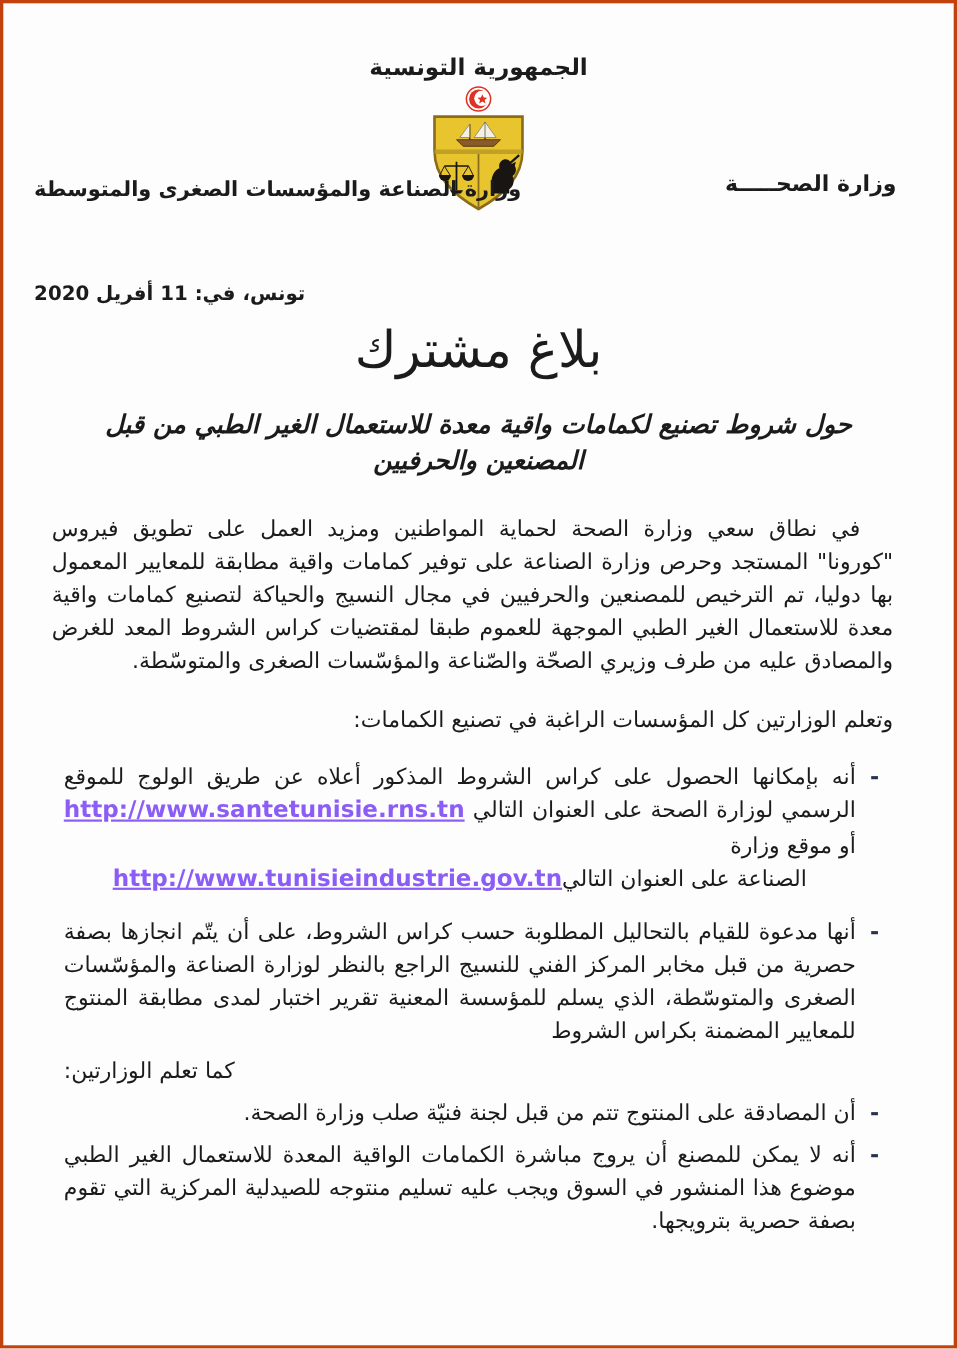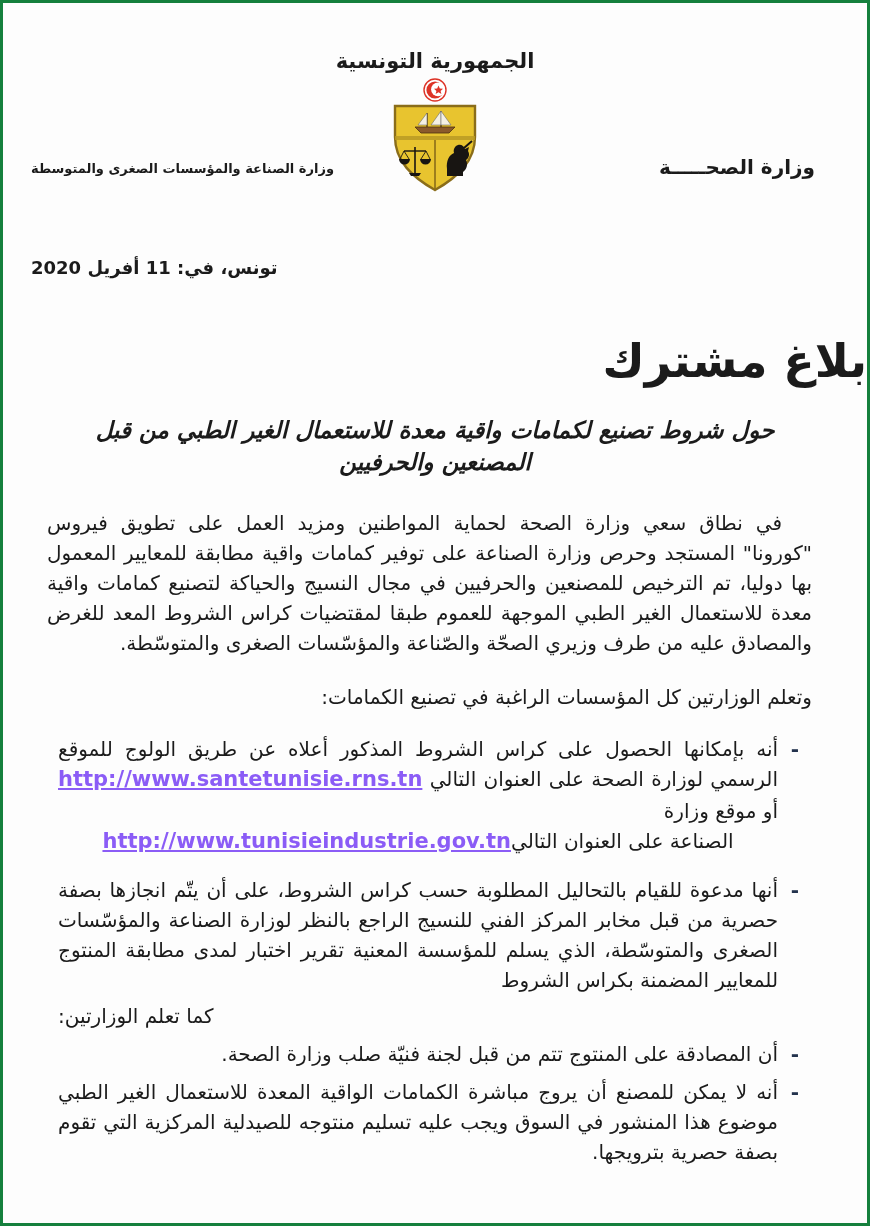--- a/index.html
+++ b/index.html
@@ -1,54 +1,55 @@
 <!DOCTYPE html>
 <html lang="ar" dir="rtl"><head>
 <meta charset="utf-8">
 <style>
   html,body{margin:0;padding:0;background:#e8e8e8;}
   .page{
     width:870px;height:1226px;
     background:#fdfdfd;
-    border:3px solid #15803d;
+    border:3px solid #c2410c;
     box-sizing:border-box;
     position:relative;
     direction:rtl;
     font-family:"DejaVu Sans",sans-serif;
     color:#1b1b1b;
     overflow:hidden;
   }
   
   .header{position:relative;height:212px;}
   .republic-title{
     text-align:center;font-weight:bold;font-size:21px;
     padding-top:46px;letter-spacing:0;
   }
   .emblem-wrap{width:100px;margin:4px auto 0;display:block;}
   .ministry-right{
     position:absolute;top:152px;right:52px;
     font-weight:bold;font-size:20px;
   }
   .ministry-left{
     position:absolute;top:158px;left:28px;
-    font-weight:bold;font-size:13px;
+    font-weight:bold;font-size:19px;
   }
   .date-line{
     text-align:left;direction:rtl;
     padding-left:0;padding-right:0;
     margin:26px 0 0 0;
     font-weight:bold;font-size:18px;
     position:absolute;top:228px;left:28px;right:28px;
     text-align:left;
   }
   .date-inner{float:left;direction:rtl;}
   
   .main-title{
-    margin:119px 0 0 0;
-    font-size:46px;font-weight:bold;
+    margin:76px 0 0 0;
+    text-align:center;
+    font-size:46px;font-weight:normal;
   }
   .subtitle{
     margin:26px 55px 0 55px;
     text-align:center;
     font-size:23px;font-weight:bold;font-style:italic;
     line-height:1.4;
   }
   .subtitle span{display:block;}
   
   .body-text{font-size:20px;line-height:1.5;}

